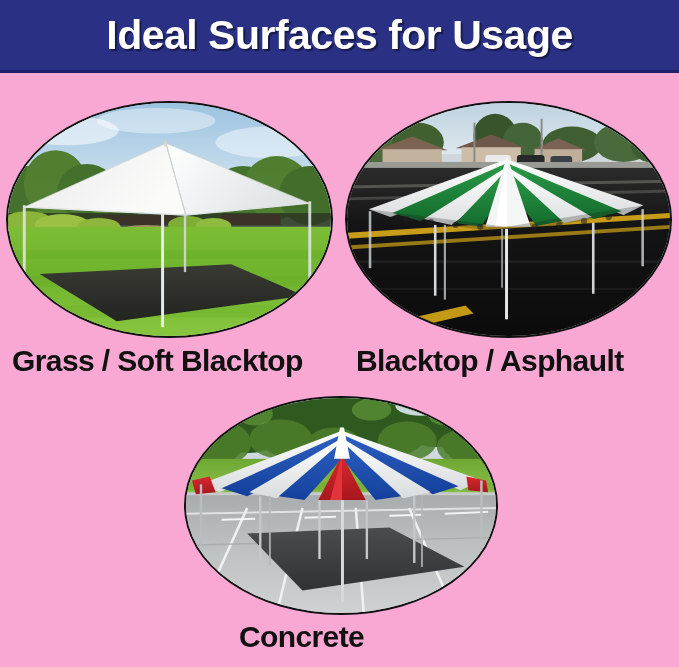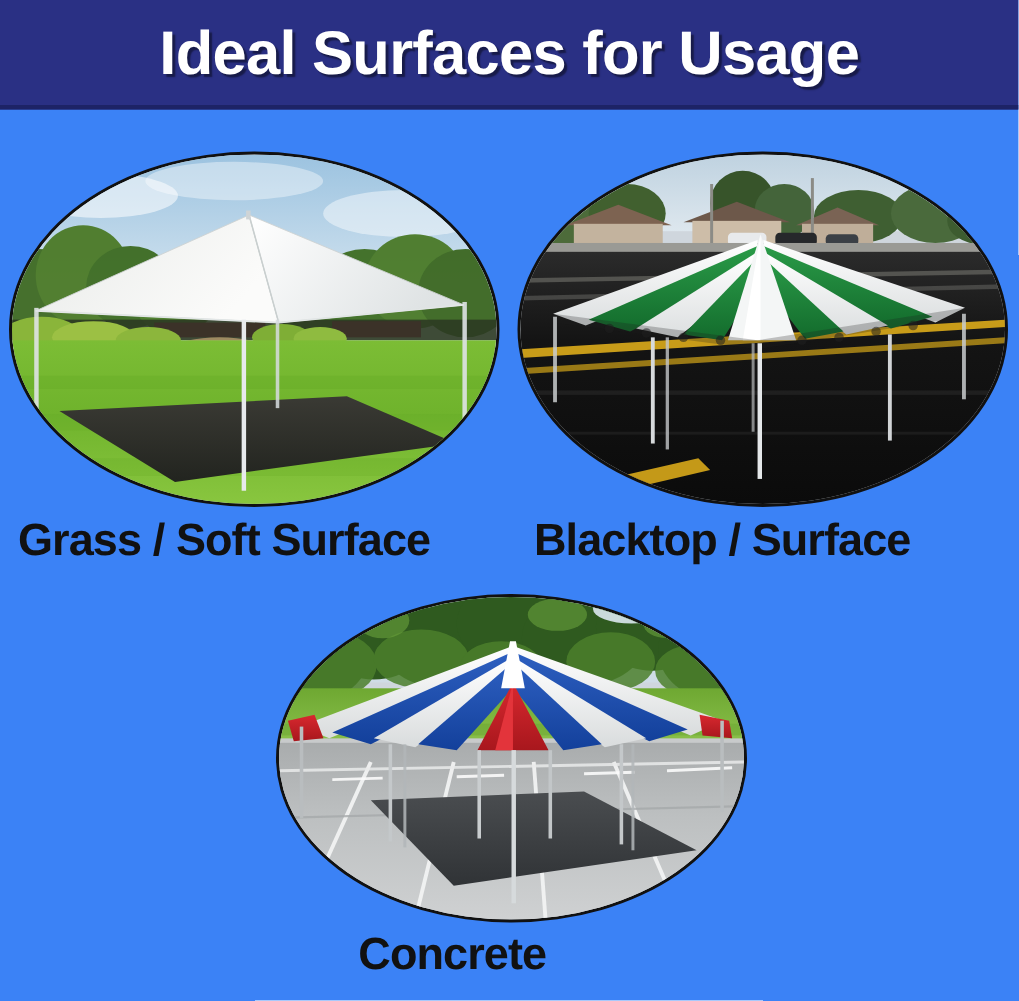--- a/index.html
+++ b/index.html
@@ -6,21 +6,21 @@
   html, body {
     margin: 0; padding: 0;
     width: 679px; height: 667px;
     background: #ffffff;
     font-family: "Liberation Sans", sans-serif;
     overflow: hidden;
   }
   #page {
     position: relative;
     width: 679px; height: 667px;
-    background: #3b82f6;
+    background: #f9a8d4;
   }
   
   .banner {
     position: absolute;
     left: 0; top: 0;
     width: 679px; height: 73px;
     background: #2a3084;
     border-bottom: 3px solid #1d2366;
     display: flex;
     align-items: center;
@@ -150,21 +150,21 @@
 
       <rect x="15" y="104" width="3" height="85" fill="#dfe3e6" opacity="0.9"></rect>
       <rect x="304" y="100" width="3" height="80" fill="#dfe3e6" opacity="0.9"></rect>
       <rect x="155" y="112" width="3" height="116" fill="#e7eaec"></rect>
       <rect x="178" y="112" width="2.4" height="60" fill="#d7dcdf" opacity="0.85"></rect>
 
       <rect x="158" y="38" width="3" height="6" fill="#cfd4d6"></rect>
     </svg>
   </div>
 
-  <div class="caption" id="caption-grass">Grass / Soft Surface</div>
+  <div class="caption" id="caption-grass">Grass / Soft Blacktop</div>
 
   <div class="oval" id="oval-asphalt">
     <svg viewBox="0 0 327 237" preserveAspectRatio="none">
       <defs>
         <linearGradient id="a-sky" x1="0" y1="0" x2="0" y2="1">
           <stop offset="0" stop-color="#bfd2e0"></stop>
           <stop offset="1" stop-color="#dde7ee"></stop>
         </linearGradient>
         <linearGradient id="a-lot" x1="0" y1="0" x2="0" y2="1">
           <stop offset="0" stop-color="#2b2b2b"></stop>
@@ -246,21 +246,21 @@
       <rect x="22" y="110" width="2.6" height="58" fill="#c9ccce" opacity="0.85"></rect>
       <rect x="88" y="124" width="2.6" height="72" fill="#d6d9db"></rect>
       <rect x="98" y="124" width="2.2" height="76" fill="#c4c7c9" opacity="0.8"></rect>
       <rect x="160" y="128" width="3" height="92" fill="#e4e7e9"></rect>
       <rect x="156" y="128" width="2" height="60" fill="#b9bcbe" opacity="0.7"></rect>
       <rect x="248" y="122" width="2.6" height="72" fill="#d1d4d6"></rect>
       <rect x="298" y="108" width="2.6" height="58" fill="#c9ccce" opacity="0.85"></rect>
     </svg>
   </div>
 
-  <div class="caption" id="caption-asphalt">Blacktop / Surface</div>
+  <div class="caption" id="caption-asphalt">Blacktop / Asphault</div>
 
   <div class="oval" id="oval-concrete">
     <svg viewBox="0 0 314 219" preserveAspectRatio="none">
       <defs>
         <linearGradient id="c-pave" x1="0" y1="0" x2="0" y2="1">
           <stop offset="0" stop-color="#a9acad"></stop>
           <stop offset="0.4" stop-color="#bcbfc0"></stop>
           <stop offset="1" stop-color="#cfd1d2"></stop>
         </linearGradient>
         <linearGradient id="c-grass" x1="0" y1="0" x2="0" y2="1">

